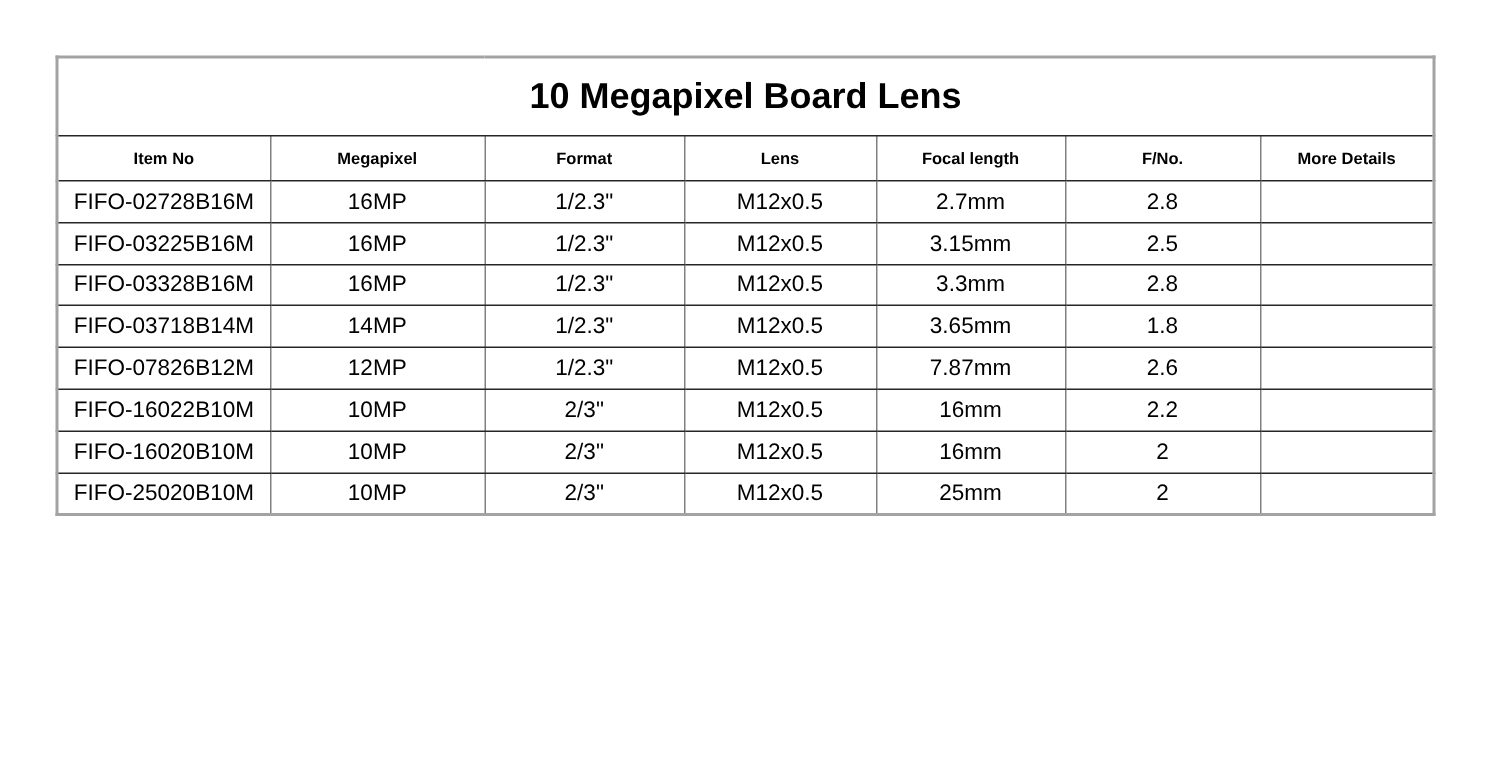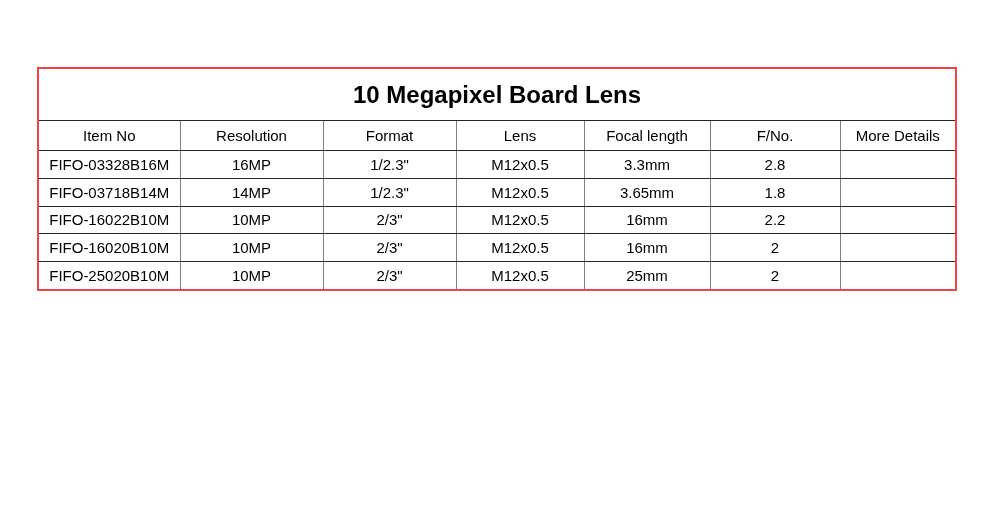--- a/index.html
+++ b/index.html
@@ -16,22 +16,21 @@
     background: #ffffff;
     overflow: hidden;
   }
   table.spec-table {
     position: absolute;
     left: 37px;
     top: 37px;
     width: 918px;
     border-collapse: collapse;
     table-layout: fixed;
-    border: 2px solid #ef4444;
-    margin-top: 30px;
+    border: 2px solid #a3a3a3;
   }
   table.spec-table th,
   table.spec-table td {
     border-top: 1px solid #262626;
     border-bottom: 1px solid #262626;
     border-left: 1px solid #808080;
     border-right: 1px solid #808080;
     text-align: center;
     vertical-align: middle;
     padding: 0 4px;
@@ -41,22 +40,22 @@
   th.title-cell {
     height: 51px;
     font-size: 24px;
     font-weight: bold;
     border-bottom: 2px solid #262626;
     border-left: none;
     border-right: none;
   }
   tr.header-row th {
     height: 29px;
-    font-size: 15px;
-    font-weight: normal;
+    font-size: 11px;
+    font-weight: bold;
   }
   tr.data-row td {
     height: 26.8px;
     font-size: 15px;
     font-weight: normal;
   }
 </style>
 </head>
 <body>
 
@@ -70,45 +69,72 @@
       <col style="width:126px">
       <col style="width:130px">
       <col style="width:116px">
     </colgroup>
     <thead>
       <tr class="title-row">
         <th class="title-cell" colspan="7">10 Megapixel Board Lens</th>
       </tr>
       <tr class="header-row">
         <th>Item No</th>
-        <th>Resolution</th>
+        <th>Megapixel</th>
         <th>Format</th>
         <th>Lens</th>
         <th>Focal length</th>
         <th>F/No.</th>
         <th>More Details</th>
       </tr>
     </thead>
     <tbody>
+        <tr class="data-row">
+      <td>FIFO-02728B16M</td>
+      <td>16MP</td>
+      <td>1/2.3"</td>
+      <td>M12x0.5</td>
+      <td>2.7mm</td>
+      <td>2.8</td>
+      <td></td>
+    </tr>
+        <tr class="data-row">
+      <td>FIFO-03225B16M</td>
+      <td>16MP</td>
+      <td>1/2.3"</td>
+      <td>M12x0.5</td>
+      <td>3.15mm</td>
+      <td>2.5</td>
+      <td></td>
+    </tr>
         <tr class="data-row">
       <td>FIFO-03328B16M</td>
       <td>16MP</td>
       <td>1/2.3"</td>
       <td>M12x0.5</td>
       <td>3.3mm</td>
       <td>2.8</td>
       <td></td>
     </tr>
         <tr class="data-row">
       <td>FIFO-03718B14M</td>
       <td>14MP</td>
       <td>1/2.3"</td>
       <td>M12x0.5</td>
       <td>3.65mm</td>
       <td>1.8</td>
+      <td></td>
+    </tr>
+        <tr class="data-row">
+      <td>FIFO-07826B12M</td>
+      <td>12MP</td>
+      <td>1/2.3"</td>
+      <td>M12x0.5</td>
+      <td>7.87mm</td>
+      <td>2.6</td>
       <td></td>
     </tr>
         <tr class="data-row">
       <td>FIFO-16022B10M</td>
       <td>10MP</td>
       <td>2/3"</td>
       <td>M12x0.5</td>
       <td>16mm</td>
       <td>2.2</td>
       <td></td>

